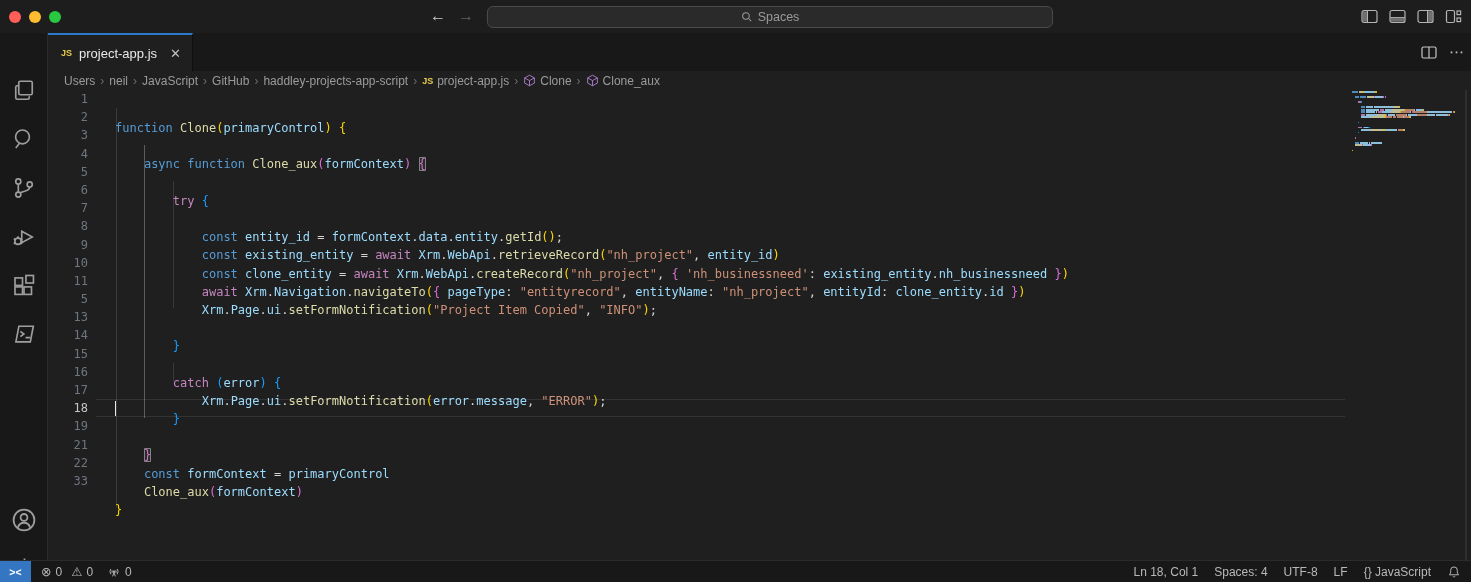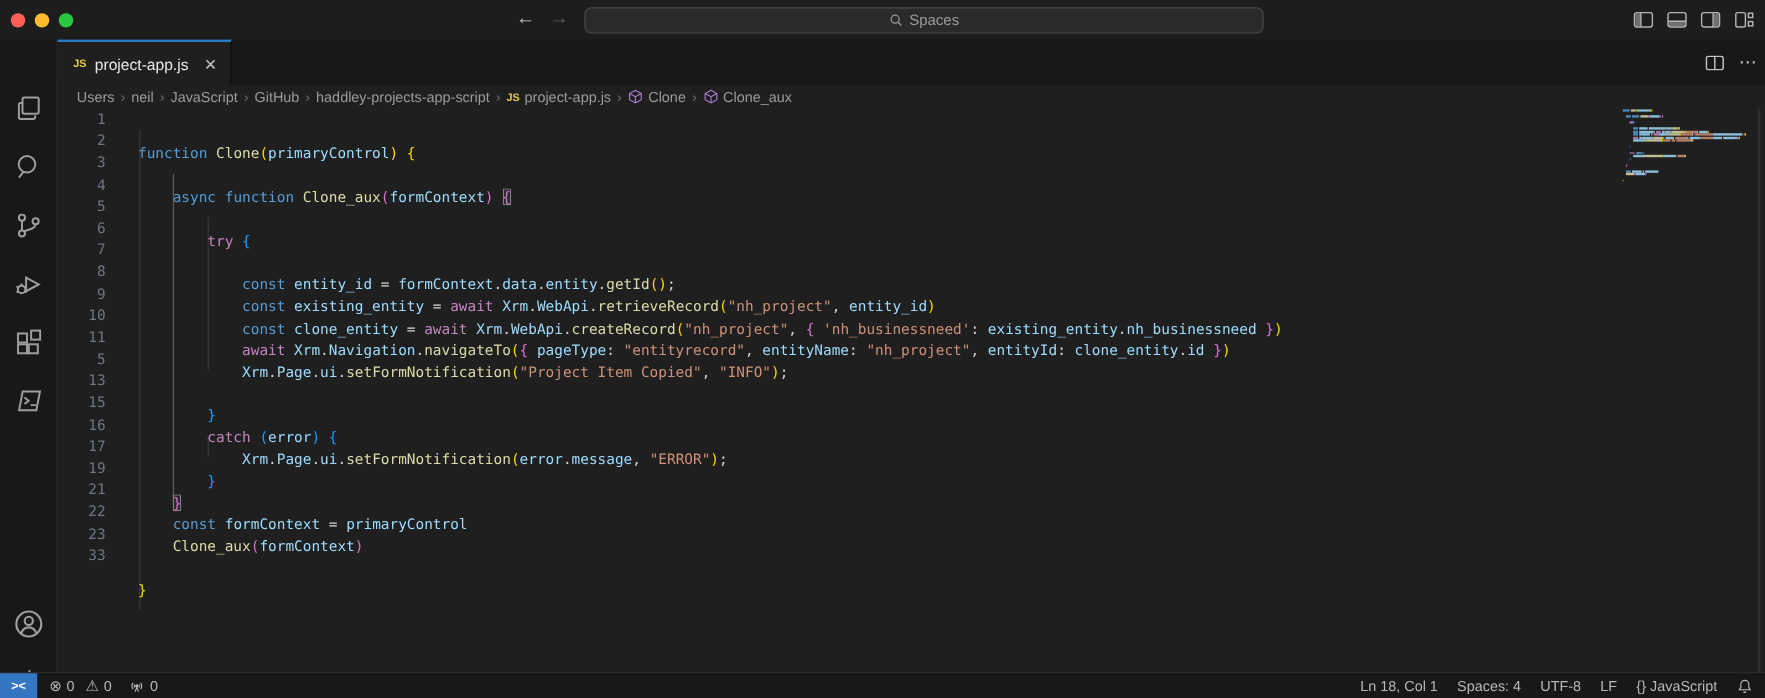--- a/index.html
+++ b/index.html
@@ -256,27 +256,28 @@
         <div class="code-line"><span class="ln">4</span><span class="lc"></span></div>
         <div class="code-line"><span class="ln">5</span><span class="lc"><span class="tok" style="color: rgb(212, 212, 212);">        </span><span class="tok" style="color: rgb(197, 134, 192);">try</span><span class="tok" style="color: rgb(212, 212, 212);"> </span><span class="tok" style="color: rgb(23, 159, 255);">{</span></span></div>
         <div class="code-line"><span class="ln">6</span><span class="lc"></span></div>
         <div class="code-line"><span class="ln">7</span><span class="lc"><span class="tok" style="color: rgb(212, 212, 212);">            </span><span class="tok" style="color: rgb(86, 156, 214);">const </span><span class="tok" style="color: rgb(156, 220, 254);">entity_id</span><span class="tok" style="color: rgb(212, 212, 212);"> = </span><span class="tok" style="color: rgb(156, 220, 254);">formContext</span><span class="tok" style="color: rgb(212, 212, 212);">.</span><span class="tok" style="color: rgb(156, 220, 254);">data</span><span class="tok" style="color: rgb(212, 212, 212);">.</span><span class="tok" style="color: rgb(156, 220, 254);">entity</span><span class="tok" style="color: rgb(212, 212, 212);">.</span><span class="tok" style="color: rgb(220, 220, 170);">getId</span><span class="tok" style="color: rgb(255, 215, 0);">()</span><span class="tok" style="color: rgb(212, 212, 212);">;</span></span></div>
         <div class="code-line"><span class="ln">8</span><span class="lc"><span class="tok" style="color: rgb(212, 212, 212);">            </span><span class="tok" style="color: rgb(86, 156, 214);">const </span><span class="tok" style="color: rgb(156, 220, 254);">existing_entity</span><span class="tok" style="color: rgb(212, 212, 212);"> = </span><span class="tok" style="color: rgb(197, 134, 192);">await</span><span class="tok" style="color: rgb(212, 212, 212);"> </span><span class="tok" style="color: rgb(156, 220, 254);">Xrm</span><span class="tok" style="color: rgb(212, 212, 212);">.</span><span class="tok" style="color: rgb(156, 220, 254);">WebApi</span><span class="tok" style="color: rgb(212, 212, 212);">.</span><span class="tok" style="color: rgb(220, 220, 170);">retrieveRecord</span><span class="tok" style="color: rgb(255, 215, 0);">(</span><span class="tok" style="color: rgb(206, 145, 120);">"nh_project"</span><span class="tok" style="color: rgb(212, 212, 212);">, </span><span class="tok" style="color: rgb(156, 220, 254);">entity_id</span><span class="tok" style="color: rgb(255, 215, 0);">)</span></span></div>
         <div class="code-line"><span class="ln">9</span><span class="lc"><span class="tok" style="color: rgb(212, 212, 212);">            </span><span class="tok" style="color: rgb(86, 156, 214);">const </span><span class="tok" style="color: rgb(156, 220, 254);">clone_entity</span><span class="tok" style="color: rgb(212, 212, 212);"> = </span><span class="tok" style="color: rgb(197, 134, 192);">await</span><span class="tok" style="color: rgb(212, 212, 212);"> </span><span class="tok" style="color: rgb(156, 220, 254);">Xrm</span><span class="tok" style="color: rgb(212, 212, 212);">.</span><span class="tok" style="color: rgb(156, 220, 254);">WebApi</span><span class="tok" style="color: rgb(212, 212, 212);">.</span><span class="tok" style="color: rgb(220, 220, 170);">createRecord</span><span class="tok" style="color: rgb(255, 215, 0);">(</span><span class="tok" style="color: rgb(206, 145, 120);">"nh_project"</span><span class="tok" style="color: rgb(212, 212, 212);">, </span><span class="tok" style="color: rgb(218, 112, 214);">{</span><span class="tok" style="color: rgb(212, 212, 212);"> </span><span class="tok" style="color: rgb(206, 145, 120);">'nh_businessneed'</span><span class="tok" style="color: rgb(212, 212, 212);">: </span><span class="tok" style="color: rgb(156, 220, 254);">existing_entity</span><span class="tok" style="color: rgb(212, 212, 212);">.</span><span class="tok" style="color: rgb(156, 220, 254);">nh_businessneed</span><span class="tok" style="color: rgb(212, 212, 212);"> </span><span class="tok" style="color: rgb(218, 112, 214);">}</span><span class="tok" style="color: rgb(255, 215, 0);">)</span></span></div>
         <div class="code-line"><span class="ln">10</span><span class="lc"><span class="tok" style="color: rgb(212, 212, 212);">            </span><span class="tok" style="color: rgb(197, 134, 192);">await</span><span class="tok" style="color: rgb(212, 212, 212);"> </span><span class="tok" style="color: rgb(156, 220, 254);">Xrm</span><span class="tok" style="color: rgb(212, 212, 212);">.</span><span class="tok" style="color: rgb(156, 220, 254);">Navigation</span><span class="tok" style="color: rgb(212, 212, 212);">.</span><span class="tok" style="color: rgb(220, 220, 170);">navigateTo</span><span class="tok" style="color: rgb(255, 215, 0);">(</span><span class="tok" style="color: rgb(218, 112, 214);">{</span><span class="tok" style="color: rgb(212, 212, 212);"> </span><span class="tok" style="color: rgb(156, 220, 254);">pageType</span><span class="tok" style="color: rgb(212, 212, 212);">: </span><span class="tok" style="color: rgb(206, 145, 120);">"entityrecord"</span><span class="tok" style="color: rgb(212, 212, 212);">, </span><span class="tok" style="color: rgb(156, 220, 254);">entityName</span><span class="tok" style="color: rgb(212, 212, 212);">: </span><span class="tok" style="color: rgb(206, 145, 120);">"nh_project"</span><span class="tok" style="color: rgb(212, 212, 212);">, </span><span class="tok" style="color: rgb(156, 220, 254);">entityId</span><span class="tok" style="color: rgb(212, 212, 212);">: </span><span class="tok" style="color: rgb(156, 220, 254);">clone_entity</span><span class="tok" style="color: rgb(212, 212, 212);">.</span><span class="tok" style="color: rgb(156, 220, 254);">id</span><span class="tok" style="color: rgb(212, 212, 212);"> </span><span class="tok" style="color: rgb(218, 112, 214);">}</span><span class="tok" style="color: rgb(255, 215, 0);">)</span></span></div>
         <div class="code-line"><span class="ln">11</span><span class="lc"><span class="tok" style="color: rgb(212, 212, 212);">            </span><span class="tok" style="color: rgb(156, 220, 254);">Xrm</span><span class="tok" style="color: rgb(212, 212, 212);">.</span><span class="tok" style="color: rgb(156, 220, 254);">Page</span><span class="tok" style="color: rgb(212, 212, 212);">.</span><span class="tok" style="color: rgb(156, 220, 254);">ui</span><span class="tok" style="color: rgb(212, 212, 212);">.</span><span class="tok" style="color: rgb(220, 220, 170);">setFormNotification</span><span class="tok" style="color: rgb(255, 215, 0);">(</span><span class="tok" style="color: rgb(206, 145, 120);">"Project Item Copied"</span><span class="tok" style="color: rgb(212, 212, 212);">, </span><span class="tok" style="color: rgb(206, 145, 120);">"INFO"</span><span class="tok" style="color: rgb(255, 215, 0);">)</span><span class="tok" style="color: rgb(212, 212, 212);">;</span></span></div>
         <div class="code-line"><span class="ln">5</span><span class="lc"></span></div>
         <div class="code-line"><span class="ln">13</span><span class="lc"><span class="tok" style="color: rgb(212, 212, 212);">        </span><span class="tok" style="color: rgb(23, 159, 255);">}</span></span></div>
+        <div class="code-line"><span class="ln">14</span><span class="lc"></span></div>
         <div class="code-line"><span class="ln">15</span><span class="lc"><span class="tok" style="color: rgb(212, 212, 212);">        </span><span class="tok" style="color: rgb(197, 134, 192);">catch</span><span class="tok" style="color: rgb(212, 212, 212);"> </span><span class="tok" style="color: rgb(23, 159, 255);">(</span><span class="tok" style="color: rgb(156, 220, 254);">error</span><span class="tok" style="color: rgb(23, 159, 255);">)</span><span class="tok" style="color: rgb(212, 212, 212);"> </span><span class="tok" style="color: rgb(23, 159, 255);">{</span></span></div>
         <div class="code-line"><span class="ln">16</span><span class="lc"><span class="tok" style="color: rgb(212, 212, 212);">            </span><span class="tok" style="color: rgb(156, 220, 254);">Xrm</span><span class="tok" style="color: rgb(212, 212, 212);">.</span><span class="tok" style="color: rgb(156, 220, 254);">Page</span><span class="tok" style="color: rgb(212, 212, 212);">.</span><span class="tok" style="color: rgb(156, 220, 254);">ui</span><span class="tok" style="color: rgb(212, 212, 212);">.</span><span class="tok" style="color: rgb(220, 220, 170);">setFormNotification</span><span class="tok" style="color: rgb(255, 215, 0);">(</span><span class="tok" style="color: rgb(156, 220, 254);">error</span><span class="tok" style="color: rgb(212, 212, 212);">.</span><span class="tok" style="color: rgb(156, 220, 254);">message</span><span class="tok" style="color: rgb(212, 212, 212);">, </span><span class="tok" style="color: rgb(206, 145, 120);">"ERROR"</span><span class="tok" style="color: rgb(255, 215, 0);">)</span><span class="tok" style="color: rgb(212, 212, 212);">;</span></span></div>
         <div class="code-line"><span class="ln">17</span><span class="lc"><span class="tok" style="color: rgb(212, 212, 212);">        </span><span class="tok" style="color: rgb(23, 159, 255);">}</span></span></div>
+        <div class="code-line current"><span class="ln">18</span><span class="lc"></span><div class="current-line"></div><div class="cursor"></div></div>
         <div class="code-line"><span class="ln">19</span><span class="lc"><span class="tok" style="color: rgb(212, 212, 212);">    </span><span class="tok box" style="color: rgb(218, 112, 214);">}</span></span></div>
         <div class="code-line"><span class="ln">21</span><span class="lc"><span class="tok" style="color: rgb(212, 212, 212);">    </span><span class="tok" style="color: rgb(86, 156, 214);">const </span><span class="tok" style="color: rgb(156, 220, 254);">formContext</span><span class="tok" style="color: rgb(212, 212, 212);"> = </span><span class="tok" style="color: rgb(156, 220, 254);">primaryControl</span></span></div>
         <div class="code-line"><span class="ln">22</span><span class="lc"><span class="tok" style="color: rgb(212, 212, 212);">    </span><span class="tok" style="color: rgb(220, 220, 170);">Clone_aux</span><span class="tok" style="color: rgb(218, 112, 214);">(</span><span class="tok" style="color: rgb(156, 220, 254);">formContext</span><span class="tok" style="color: rgb(218, 112, 214);">)</span></span></div>
-        <div class="code-line"><span class="ln">23</span><span class="lc"></span></div>
         <div class="code-line"><span class="ln">33</span><span class="lc"><span class="tok" style="color: rgb(255, 215, 0);">}</span></span></div>
       </div>
     <div class="minimap" id="minimap">
         <div class="mm-line"><span class="mm-seg" style="width: 6.24px; background: rgb(86, 156, 214);"></span><span class="mm-gap" style="width: 0.78px;"></span><span class="mm-seg" style="width: 3.9px; background: rgb(220, 220, 170);"></span><span class="mm-seg" style="width: 0.78px; background: rgb(255, 215, 0);"></span><span class="mm-seg" style="width: 10.92px; background: rgb(156, 220, 254);"></span><span class="mm-seg" style="width: 0.78px; background: rgb(255, 215, 0);"></span><span class="mm-gap" style="width: 0.78px;"></span><span class="mm-seg" style="width: 0.78px; background: rgb(255, 215, 0);"></span></div>
         <div class="mm-line"></div>
         <div class="mm-line"><span class="mm-gap" style="width: 3.12px;"></span><span class="mm-seg" style="width: 3.9px; background: rgb(86, 156, 214);"></span><span class="mm-gap" style="width: 0.78px;"></span><span class="mm-seg" style="width: 6.24px; background: rgb(86, 156, 214);"></span><span class="mm-gap" style="width: 0.78px;"></span><span class="mm-seg" style="width: 7.02px; background: rgb(220, 220, 170);"></span><span class="mm-seg" style="width: 0.78px; background: rgb(218, 112, 214);"></span><span class="mm-seg" style="width: 8.58px; background: rgb(156, 220, 254);"></span><span class="mm-seg" style="width: 0.78px; background: rgb(218, 112, 214);"></span><span class="mm-gap" style="width: 0.78px;"></span><span class="mm-seg" style="width: 0.78px; background: rgb(218, 112, 214);"></span></div>
         <div class="mm-line"></div>
         <div class="mm-line"><span class="mm-gap" style="width: 6.24px;"></span><span class="mm-seg" style="width: 2.34px; background: rgb(197, 134, 192);"></span><span class="mm-gap" style="width: 0.78px;"></span><span class="mm-seg" style="width: 0.78px; background: rgb(23, 159, 255);"></span></div>
         <div class="mm-line"></div>
         <div class="mm-line"><span class="mm-gap" style="width: 9.36px;"></span><span class="mm-seg" style="width: 3.9px; background: rgb(86, 156, 214);"></span><span class="mm-gap" style="width: 0.78px;"></span><span class="mm-seg" style="width: 7.02px; background: rgb(156, 220, 254);"></span><span class="mm-gap" style="width: 0.78px;"></span><span class="mm-seg" style="width: 0.78px; background: rgb(212, 212, 212);"></span><span class="mm-gap" style="width: 0.78px;"></span><span class="mm-seg" style="width: 8.58px; background: rgb(156, 220, 254);"></span><span class="mm-seg" style="width: 0.78px; background: rgb(212, 212, 212);"></span><span class="mm-seg" style="width: 3.12px; background: rgb(156, 220, 254);"></span><span class="mm-seg" style="width: 0.78px; background: rgb(212, 212, 212);"></span><span class="mm-seg" style="width: 4.68px; background: rgb(156, 220, 254);"></span><span class="mm-seg" style="width: 0.78px; background: rgb(212, 212, 212);"></span><span class="mm-seg" style="width: 3.9px; background: rgb(220, 220, 170);"></span><span class="mm-seg" style="width: 1.56px; background: rgb(255, 215, 0);"></span><span class="mm-seg" style="width: 0.78px; background: rgb(212, 212, 212);"></span></div>

